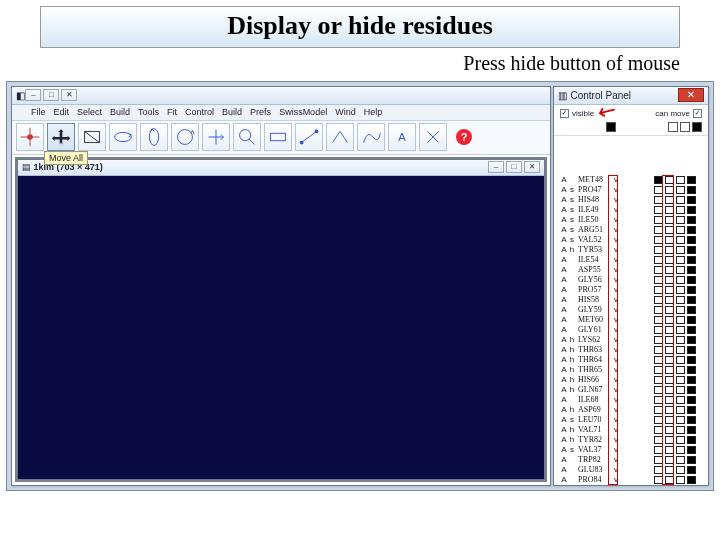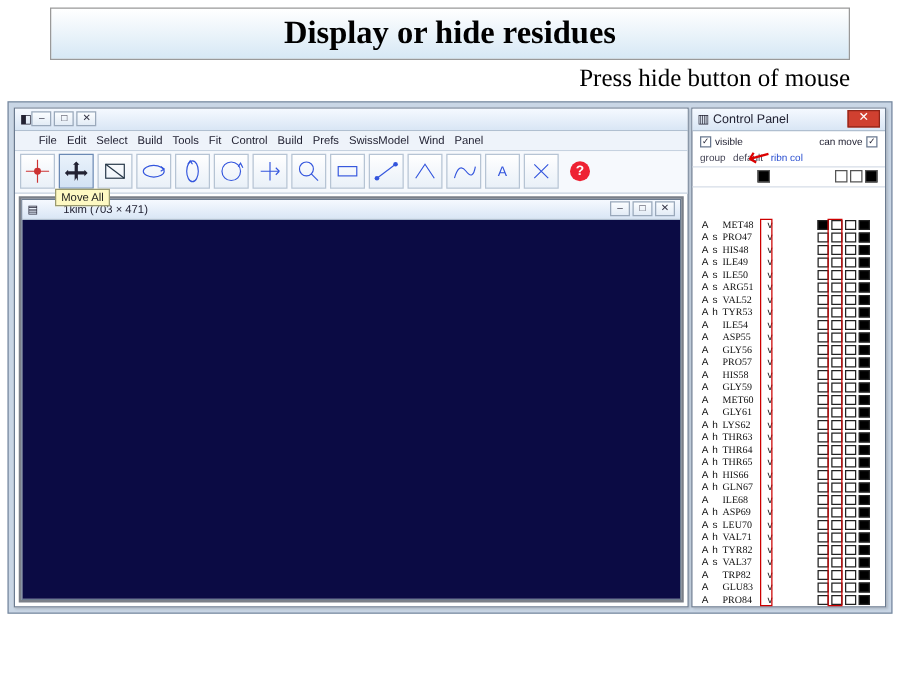--- a/index.html
+++ b/index.html
@@ -116,21 +116,21 @@
     background: #fff;
     border: 1px solid #6b7b90;
   }
   .child-title {
     height: 16px;
     background: linear-gradient(#f5f9ff,#d9e6f5);
     border-bottom: 1px solid #b0bfd0;
     display:flex; align-items:center;
     font-size: 9px; color:#223; padding: 0 4px;
   }
-  .child-title .t-title { flex:1; padding-left:20px; }
+  .child-title .t-title { flex:1; padding-left:3px;font-weight:bold; }
   .viewport {
     position: absolute;
     left: 0; right: 0; top: 16px; bottom: 0;
     background: #0b0b44;
   }
   
   .panel-window {
     position: absolute;
     right: 4px; top: 4px;
     width: 156px; height: 400px;
@@ -237,21 +237,21 @@
       <span>Edit</span>
       <span>Select</span>
       <span>Build</span>
       <span>Tools</span>
       <span>Fit</span>
       <span>Control</span>
       <span>Build</span>
       <span>Prefs</span>
       <span>SwissModel</span>
       <span>Wind</span>
-      <span>Panel</span>
+      <span>Help</span>
     </div>
     <div class="toolbar">
       <div class="tool"><svg viewBox="0 0 28 28">
             <circle cx="14" cy="14" r="3" fill="#c33"></circle>
             <line x1="14" y1="4" x2="14" y2="24" stroke="#c33"></line>
             <line x1="4" y1="14" x2="24" y2="14" stroke="#c33"></line>
           </svg></div>
       <div class="tool sel"><svg viewBox="0 0 28 28">
             <path d="M14 4 L18 8 L16 8 L16 16 L24 16 L24 14 L28 18 L24 22 L24 20 L16 20 L16 28 L14 24 L12 28 L12 20 L4 20 L4 22 L0 18 L4 14 L4 16 L12 16 L12 8 L10 8 Z" transform="scale(0.7) translate(6,4)" fill="#223"></path>
           </svg></div>
@@ -329,25 +329,20 @@
         <label>
           <span class="mini-check checked"></span>
           <span>visible</span>
         </label>
         <label>
           <span>can move</span>
           <span class="mini-check checked"></span>
         </label>
       </div>
     </div>
-    <div class="panel-mid">
-      <span>group</span>
-      <span>default</span>
-      <span>ribn col</span>
-    </div>
     <div class="panel-swatches">
       <div class="swatch-group" style="margin-left:46px;">
         <div class="sw black"></div>
       </div>
       <div style="flex:1"></div>
       <div class="swatch-group">
         <div class="sw white"></div>
         <div class="sw white"></div>
         <div class="sw black"></div>
       </div>

